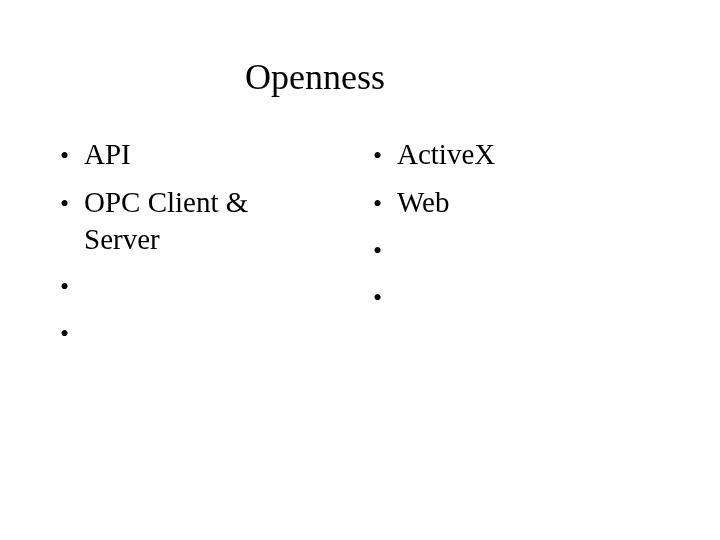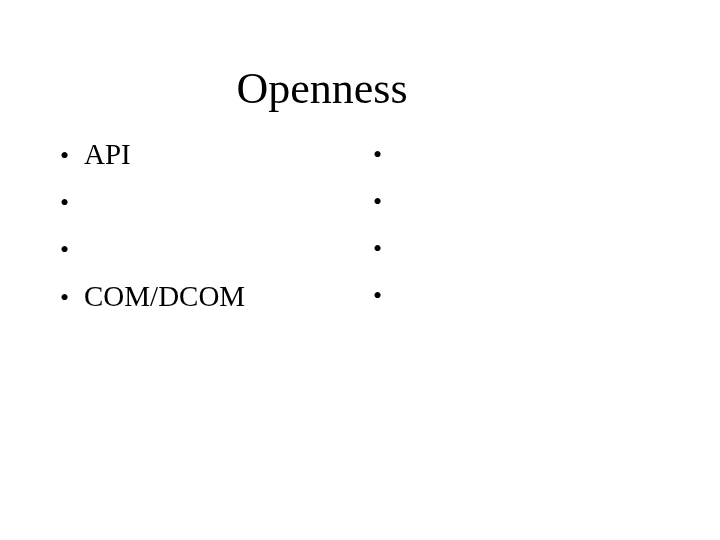--- a/index.html
+++ b/index.html
@@ -18,23 +18,23 @@
     height: 540px;
     background: #ffffff;
     color: #000000;
     font-family: "Liberation Serif", "DejaVu Serif", serif;
   }
   .slide-title {
     position: absolute;
     top: 55px;
     left: 0;
     width: 628px;
-    margin: 8px;
+    margin: 1px;
     text-align: center;
-    font-size: 44px;
+    font-size: 36px;
     font-weight: normal;
     line-height: 1.2;
     letter-spacing: 0;
   }
   .bullet-list {
     position: absolute;
     top: 136px;
     margin: 0;
     padding: 0;
     list-style: none;
@@ -70,36 +70,39 @@
 
   <h1 class="slide-title">Openness</h1>
 
   <ul class="bullet-list left">
     <li>
       <span class="bullet">•</span>
       <span class="li-text">API</span>
     </li>
     <li>
       <span class="bullet">•</span>
+      <span class="li-text">OPC Client &amp;
+Server</span>
     </li>
     <li>
       <span class="bullet">•</span>
     </li>
     <li>
       <span class="bullet">•</span>
-      <span class="li-text">COM/DCOM</span>
     </li>
   </ul>
 
   <ul class="bullet-list right">
     <li>
       <span class="bullet">•</span>
+      <span class="li-text">ActiveX</span>
     </li>
     <li>
       <span class="bullet">•</span>
+      <span class="li-text">Web</span>
     </li>
     <li>
       <span class="bullet">•</span>
     </li>
     <li>
       <span class="bullet">•</span>
     </li>
   </ul>
 
 </div>

